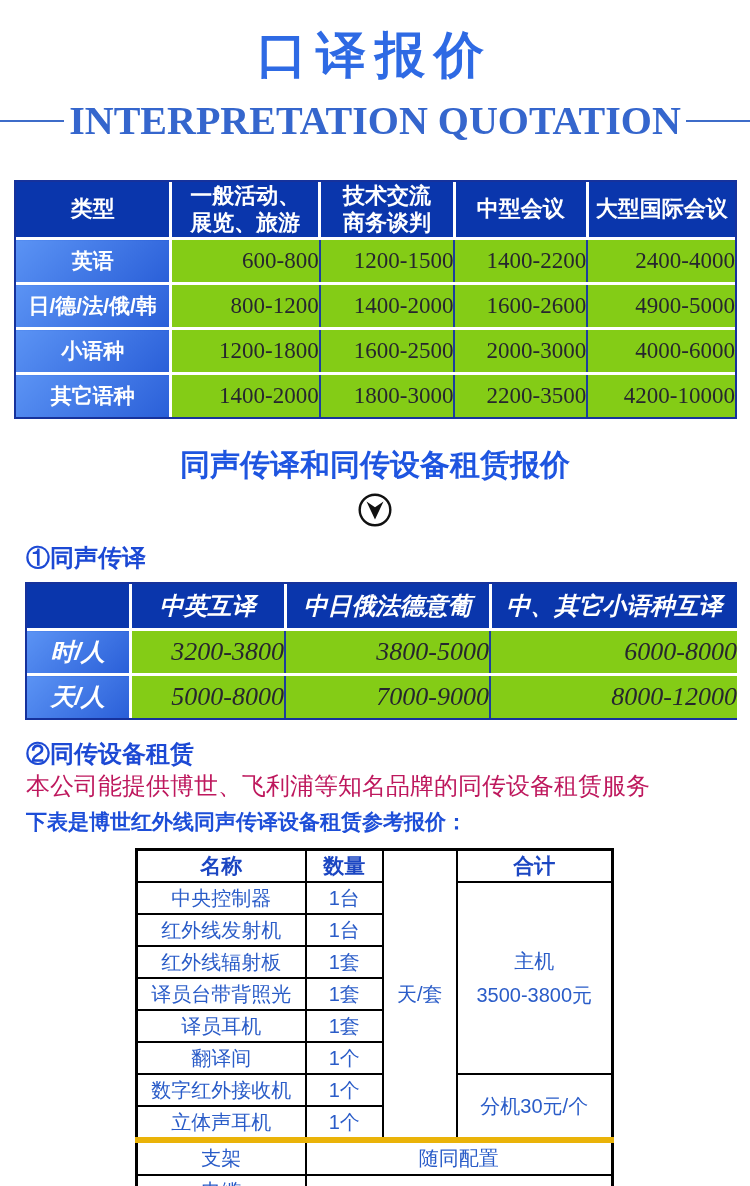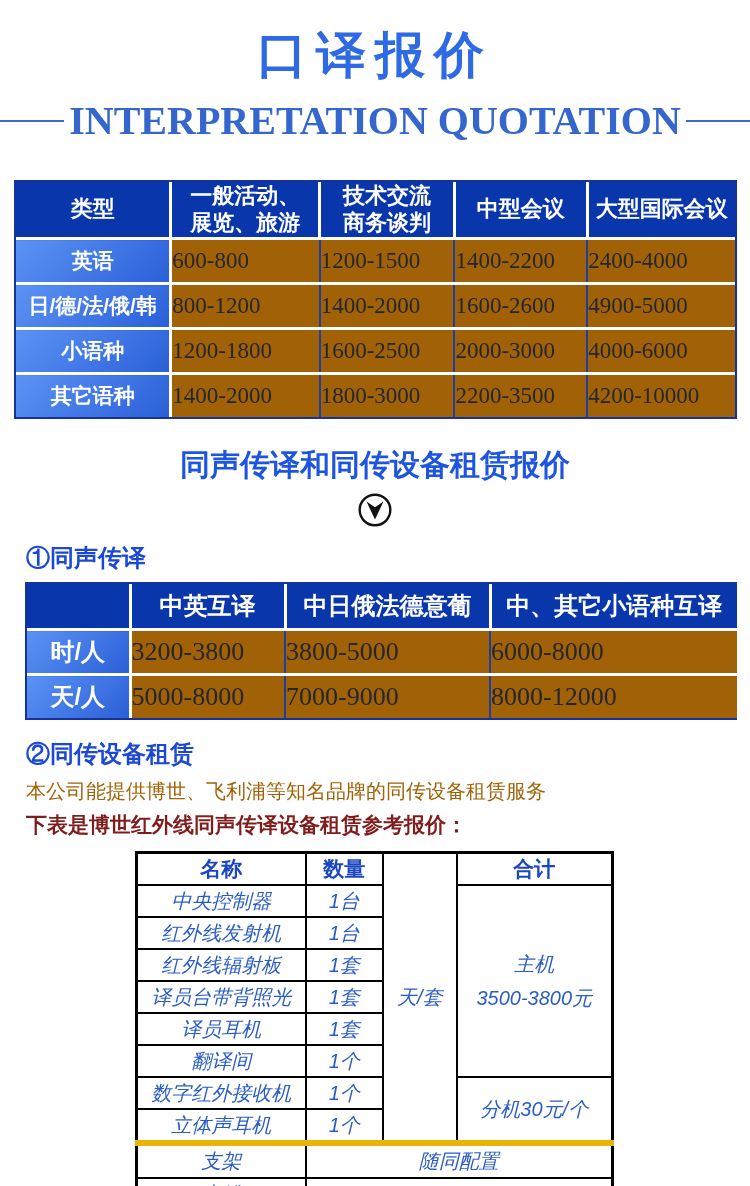--- a/index.html
+++ b/index.html
@@ -14,70 +14,70 @@
   }
   .subtitle-row { display:flex; align-items:center; margin-top:8px; }
   .subtitle-line { flex:1; height:2px; background:#3e6cc9; }
   .subtitle-text {
     font-family:"Liberation Serif", serif; font-weight:bold; font-size:40px;
     color:#3566cd; margin:0 5px; white-space:nowrap;
   }
   
   .qwrap { background:#16329c; padding:2px; }
   .qwrap1 { margin:36px 13px 0 14px; }
-  .qwrap2 { margin:8px 13px 0 25px; }
+  .qwrap2 { margin:8px 13px 0 25px;font-style:italic; }
   .qtable { border-collapse:collapse; table-layout:fixed; width:100%; }
   .qtable th {
     background:#0a36ac; color:#ffffff; font-weight:bold;
     border:3px solid #ffffff; white-space:pre-line; line-height:1.22;
     text-align:center; padding:0;
   }
   .qtable td.lbl {
     background:linear-gradient(135deg,#5b93f4 0%,#2a5fd8 100%);
     color:#ffffff; font-weight:bold; border:3px solid #ffffff;
     text-align:center; padding:0;margin-top:28px;
   }
   .qtable td.num {
-    background:#a16207; color:#26262e;
+    background:#84cc16; color:#26262e;
     font-family:"Liberation Serif", serif;
     border-top:3px solid #ffffff; border-bottom:3px solid #ffffff;
     border-left:2px solid #1c3f9e; border-right:2px solid #1c3f9e;
-    text-align:left; padding:0;
+    text-align:right; padding:0;
   }
   .qtable tr:first-child > * { border-top:none; }
   .qtable tr:last-child > * { border-bottom:none; }
   .qtable tr > *:first-child { border-left:none; }
   .qtable tr > *:last-child { border-right:none; }
   .t1 th { font-size:22px; height:55px; }
   .t1 td.lbl { font-size:21px; height:42px; }
   .t1 td.num { font-size:23px; }
   .t2 th { font-size:24px; height:44px; }
   .t2 td.lbl { font-size:24px; height:42px; }
   .t2 td.num { font-size:26px; }
   
   .section-heading {
     text-align:center; margin-top:26px; font-size:30px; font-weight:bold;
     color:#1e55e0;
   }
   .arrow-row { text-align:center; margin-top:6px; height:38px; }
   .sub-heading { margin:12px 0 0 26px; font-size:24px; font-weight:bold; color:#1c49d4; }
   .sub-heading2 { margin:18px 0 0 26px; font-size:24px; font-weight:bold; color:#1c49d4; }
-  .para { margin:8px 0 0 26px; font-size:20px; color:#a16207; }
-  .para-bold { margin:6px 0 0 26px; font-size:21px; font-weight:bold; color:#7f1d1d; }
+  .para { margin:0 0 0 26px; font-size:24px; color:#be185d; }
+  .para-bold { margin:6px 0 0 26px; font-size:21px; font-weight:bold; color:#1d4ed8; }
   
   .etable {
     border-collapse:collapse; table-layout:fixed; width:479px;
     margin:12px 0 0 135px; border:3px solid #000000;
   }
   .etable th, .etable td {
     border:2px solid #000000; text-align:center; padding:0;
     color:#2a5cc8; font-size:20px; background:#ffffff;
   }
   .etable th { color:#1b46c2; font-weight:bold; font-size:21px; height:30px; }
-  .etable td { height:30px;font-style:italic; }
+  .etable td { height:30px; }
   .etable tr.heavy > td { border-top:6px solid #eab308; height:31px; }
   .main-total { line-height:1.7; }
 </style>
 </head>
 <body>
 
 <div class="title">口译报价</div>
 
 <div class="subtitle-row">
   <div class="subtitle-line"></div>

